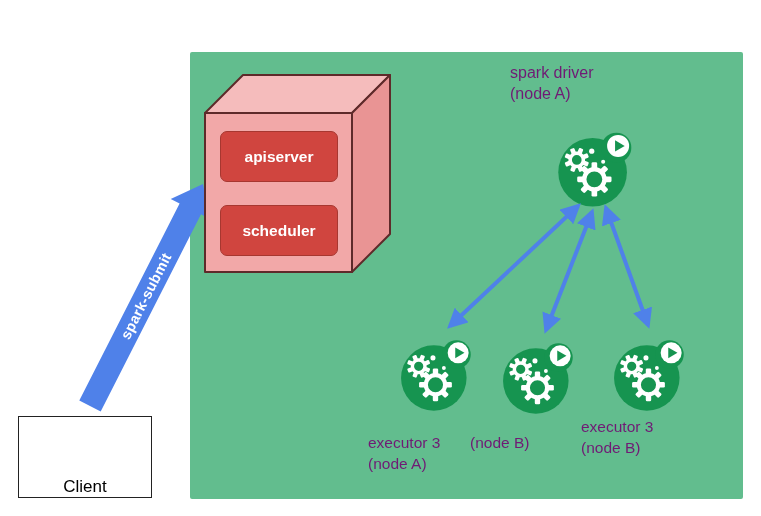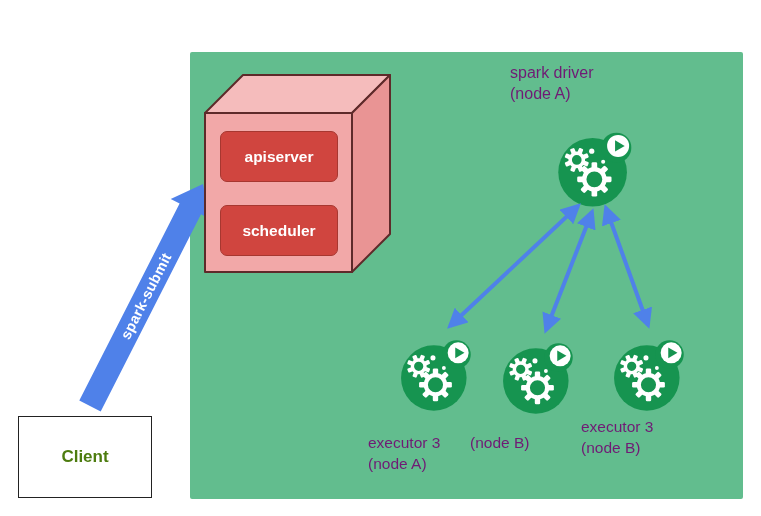--- a/index.html
+++ b/index.html
@@ -31,22 +31,22 @@
   .node-label{position:absolute;color:#701a75;font-size:16px;line-height:21px;
     z-index:4;}
   .driver-label{left:510px;top:62px;width:180px;}
   .exec-label{width:140px;font-size:15.5px;}
   .exec1-label{left:368px;top:432px;}
   .exec2-label{left:470px;top:432px;}
   .exec3-label{left:581px;top:416px;}
 
   .client-box{position:absolute;left:18px;top:416px;width:132px;height:80px;
     background:#ffffff;border:1.5px solid #222222;z-index:3;
-    display:flex;align-items:center;justify-content:center;
-    color:#4d7c0f;font-size:17px;font-weight:bold;}
+    display:flex;align-items:flex-end;justify-content:center;
+    color:#000000;font-size:17px;}
 
   .submit-label{position:absolute;left:146px;top:296px;
     transform:translate(-50%,-50%) rotate(-63deg);
     color:#ffffff;font-weight:bold;font-size:14.5px;letter-spacing:.3px;
     z-index:5;white-space:nowrap;}
 
   .arrows{z-index:4;}
 </style>
 </head>
 <body>

